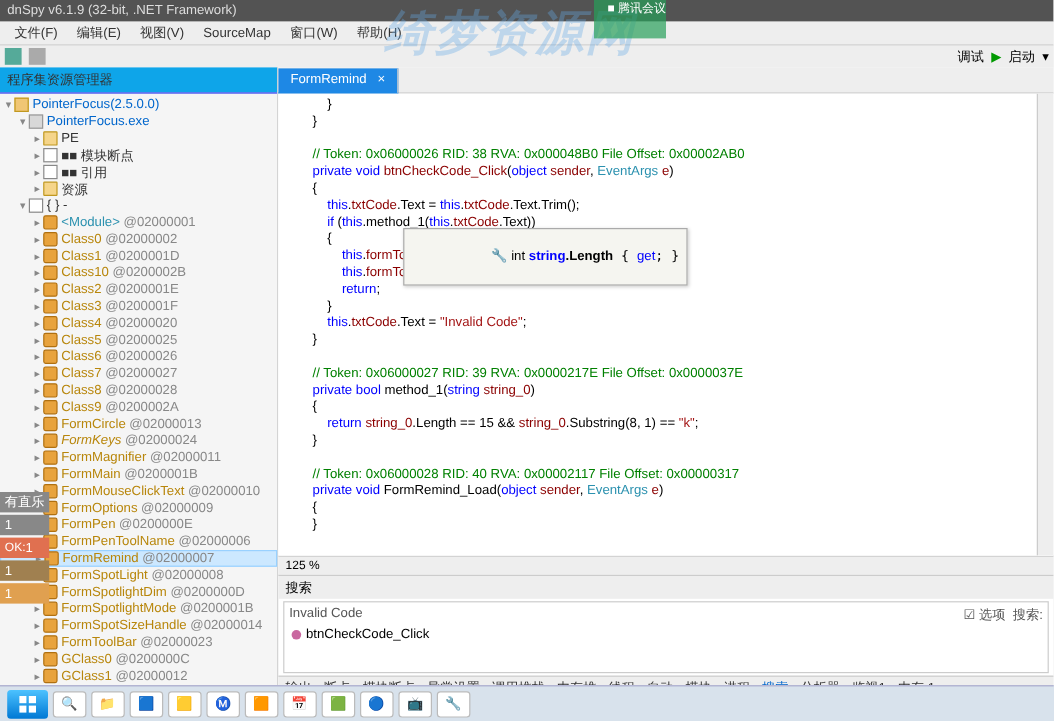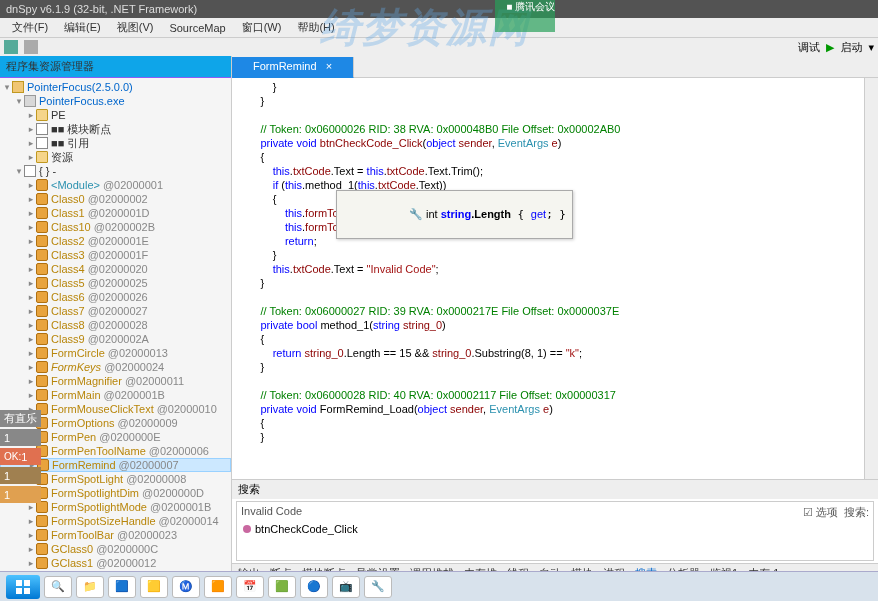--- a/index.html
+++ b/index.html
@@ -20,21 +20,21 @@
 .icon-asm { background:#f0c674; border:1px solid #c09820; }
 .icon-mod { background:#d8d8d8; border:1px solid #999; }
 .icon-folder { background:#f5d58a; border:1px solid #c09820; border-radius:1px; }
 .icon-ns { background:#fff; border:1px solid #888; }
 .icon-class { background:#e8a33d; border:1px solid #b07010; border-radius:2px; }
 .tree-row .txt { color:#333; }
 .tree-row .link { color:#0066cc; }
 .tree-row .token { color:#888; margin-left:3px; }
 .editor-area { flex:1; display:flex; flex-direction:column; background:#fff; }
 .tabs { display:flex; background:#eee; border-bottom:1px solid #ccc; height:22px; }
-.tab { background:#eee; padding:3px 21px; border-right:1px solid #ccc; position:relative; top:1px; }
+.tab { background:#eee; padding:3px 10px; border-right:1px solid #ccc; position:relative; top:1px; }
 .tab.active { background:#1e88e5; color:#fff; border-bottom:1px solid #1e88e5; }
 .close-x { margin-left:6px; cursor:pointer; }
 .code-area { flex:1; display:flex; overflow:hidden; background:#fff; position:relative; }
 .gutter { background:#fff; color:#2b91af; text-align:right; padding:2px 6px 2px 10px; font-family:Consolas,monospace; font-size:11px; line-height:14px; width:36px; border-right:1px solid #eee; }
 .code { flex:1; font-family:Consolas,monospace; font-size:11px; line-height:14px; padding:2px 4px; white-space:pre; overflow:hidden; position:relative; }
 .c-comment { color:#008000; }
 .c-key { color:#0000ff; }
 .c-type { color:#2b91af; }
 .c-str  { color:#a31515; }
 .c-ident{ color:#8b0000; }
@@ -339,20 +339,21 @@
         <span class="c-key">private</span> <span class="c-key">void</span> FormRemind_Load(<span class="c-key">object</span> <span class="c-ident">sender</span>, <span class="c-type">EventArgs</span> <span class="c-ident">e</span>)
         {
         }
 </div>
         <div class="tooltip">
           <span>🔧 int </span><b><span class="c-key">string</span>.Length</b> { <span class="c-key">get</span>; }
         </div>
       </div>
       <div class="scrollbar-v"></div>
     </div>
+    <div class="zoom">125 %</div>
     <div class="search-bar">
       <span>搜索</span>
     </div>
     <div class="search-result">
       <div class="sr-head">
         <span>Invalid Code</span>
         <span><span>☑ 选项</span> &nbsp;<span>搜索:</span></span>
       </div>
       <div class="sr-item">
         <span class="dot"></span>

